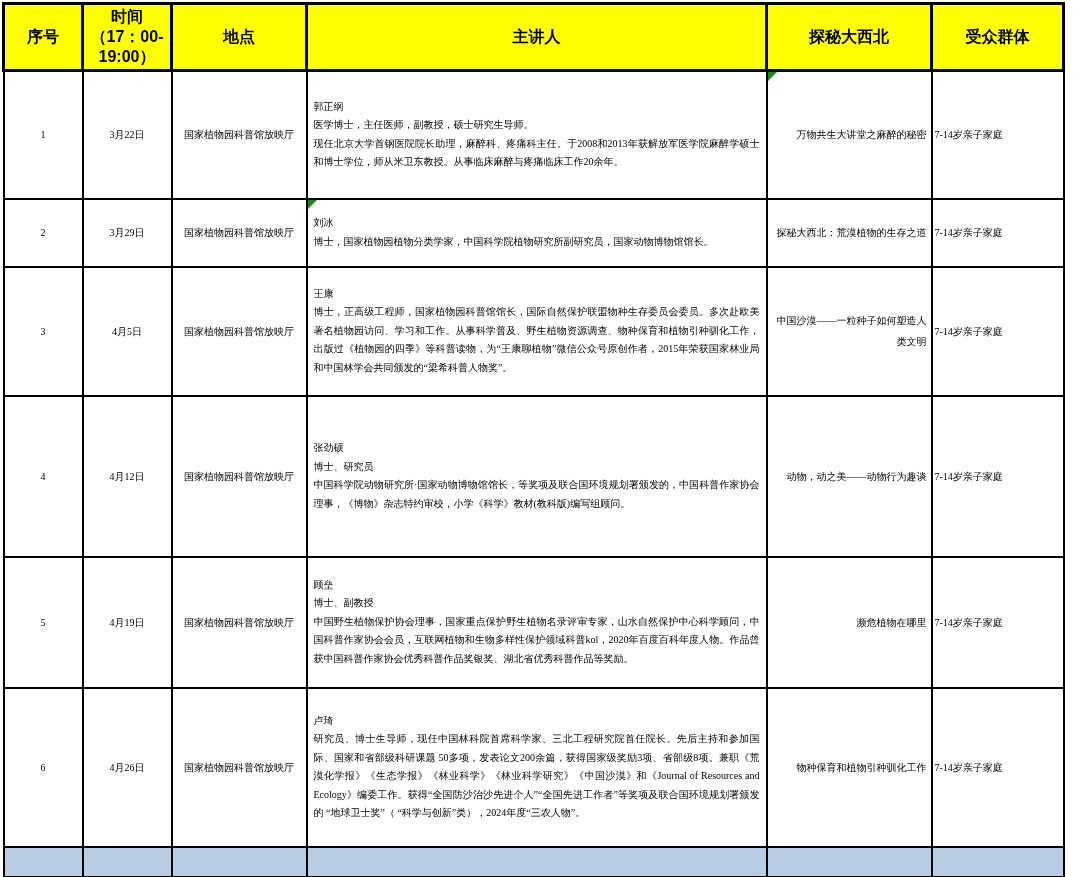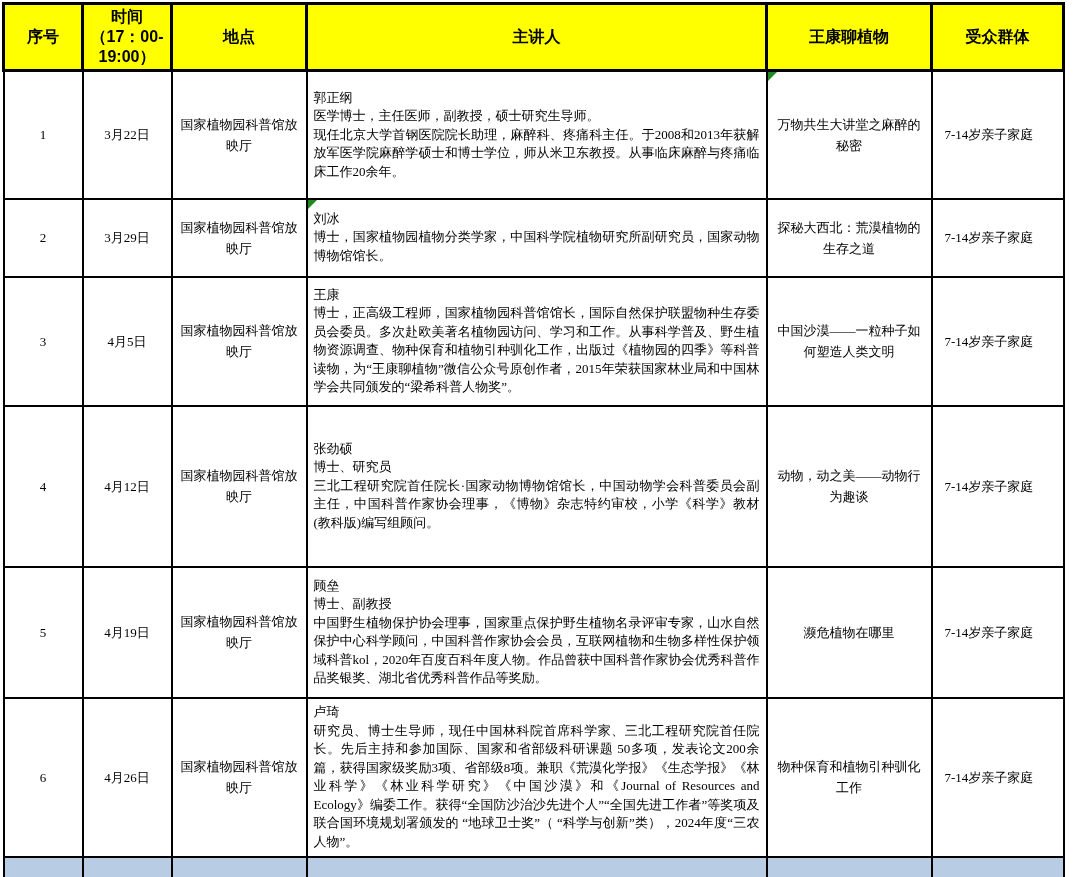--- a/index.html
+++ b/index.html
@@ -41,27 +41,27 @@
   }
   tr.hrow{height:62px;}
   tr.r1{height:128px;}
   tr.r2{height:68px;}
   tr.r3{height:129px;}
   tr.r4{height:161px;}
   tr.r5{height:131px;}
   tr.r6{height:159px;}
   tr.rp{height:30px;}
   tr.rp td{background:var(--partial_bg);}
-  td{font-size:13px;line-height:19px;padding:1px 2px;}
+  td{font-size:10px;line-height:19px;padding:1px 2px;}
   td.c-no,td.c-date,td.c-loc{text-align:center;}
   td.c-loc{line-height:21px;padding:17px 4px;}
   td.c-spk{position:relative;text-align:justify;padding:0 6px;}
   td.c-spk .txt{white-space:pre-line;line-height:18.5px;}
-  td.c-topic{position:relative;text-align:center;padding:0 4px;line-height:21px;}
-  td.c-aud{text-align:left;padding:0 12px;}
+  td.c-topic{position:relative;text-align:right;padding:0 4px;line-height:21px;}
+  td.c-aud{text-align:left;padding:0 2px;}
   .tri{
     position:absolute;top:0;left:0;width:0;height:0;
     border-top:9px solid var(--marker_green);
     border-right:9px solid transparent;
   }
 </style>
 </head>
 <body>
 
 <div class="viewport">
@@ -74,21 +74,21 @@
         <col style="width:165px">
         <col style="width:132px">
     </colgroup>
     <thead>
       <tr class="hrow">
         <th>序号</th>
         <th>时间
 （17：00-19:00）</th>
         <th>地点</th>
         <th>主讲人</th>
-        <th>王康聊植物</th>
+        <th>探秘大西北</th>
         <th>受众群体</th>
       </tr>
     </thead>
     <tbody>
       <tr class="r1">
         <td class="c-no">1</td>
         <td class="c-date">3月22日</td>
         <td class="c-loc">国家植物园科普馆放映厅</td>
         <td class="c-spk">
             <div class="txt">郭正纲
@@ -128,21 +128,21 @@
           </td>
         <td class="c-aud">7-14岁亲子家庭</td>
       </tr>
       <tr class="r4">
         <td class="c-no">4</td>
         <td class="c-date">4月12日</td>
         <td class="c-loc">国家植物园科普馆放映厅</td>
         <td class="c-spk">
             <div class="txt">张劲硕
 博士、研究员
-三北工程研究院首任院长·国家动物博物馆馆长，中国动物学会科普委员会副主任，中国科普作家协会理事，《博物》杂志特约审校，小学《科学》教材(教科版)编写组顾问。</div>
+中国科学院动物研究所·国家动物博物馆馆长，等奖项及联合国环境规划署颁发的，中国科普作家协会理事，《博物》杂志特约审校，小学《科学》教材(教科版)编写组顾问。</div>
           </td>
         <td class="c-topic">
             <div>动物，动之美——动物行为趣谈</div>
           </td>
         <td class="c-aud">7-14岁亲子家庭</td>
       </tr>
       <tr class="r5">
         <td class="c-no">5</td>
         <td class="c-date">4月19日</td>
         <td class="c-loc">国家植物园科普馆放映厅</td>

